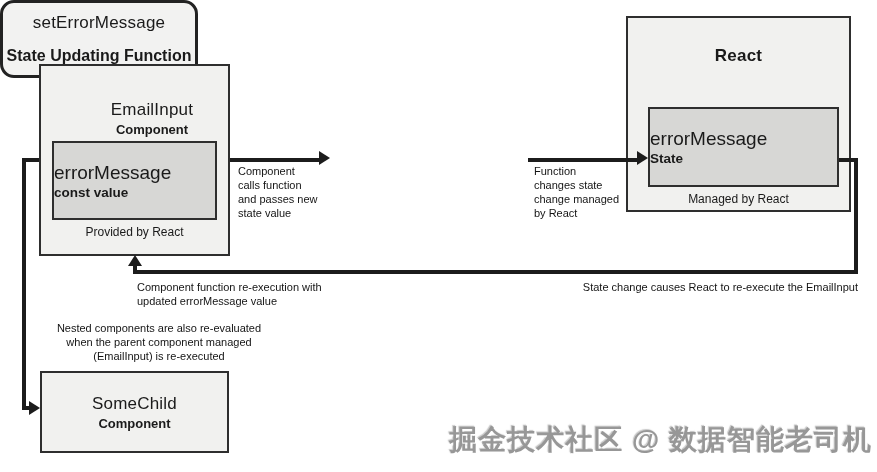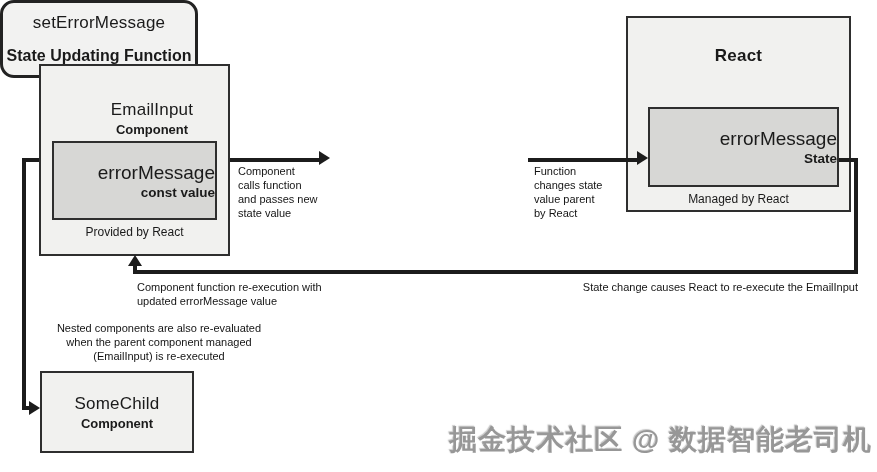--- a/index.html
+++ b/index.html
@@ -11,21 +11,21 @@
   }
 
   
   .node {
     position:absolute; background:#f1f1ef; border:2px solid #2e2e2e;
   }
   .node-title { text-align:center; font-size:17px; letter-spacing:0.2px; }
   .node-sub   { text-align:center; font-size:13px; font-weight:bold; margin-top:2px; }
   .inner-box {
     position:absolute; background:#d7d7d5; border:2px solid #2e2e2e;
-    display:flex; flex-direction:column; align-items:flex-end; justify-content:center;
+    display:flex; flex-direction:column; align-items:flex-start; justify-content:center;
   }
   .inner-title { font-size:19px; }
   .inner-sub   { font-size:13.5px; font-weight:bold; margin-top:1px; }
   .caption { position:absolute; width:100%; text-align:center; font-size:12px; }
 
   #box-emailinput { left:39px; top:64px; width:191px; height:192px; }
   #box-emailinput .head { position:absolute; top:34px; width:100%;padding-left:35px; }
   #box-emailinput .inner-box { left:11px; top:75px; width:165px; height:79px; }
   #box-emailinput .caption { top:159px; }
 
@@ -36,21 +36,21 @@
   }
   #box-setter .node-sub { font-size:16px; }
 
   #box-react { left:626px; top:16px; width:225px; height:196px; }
   #box-react .head { position:absolute; top:28px; width:100%; }
   #box-react .node-title { font-weight:bold; }
   #box-react .inner-box { left:20px; top:89px; width:191px; height:80px; }
   #box-react .caption { top:174px; }
 
   #box-somechild {
-    left:40px; top:371px; width:154px; height:82px;
+    left:40px; top:371px; width:189px; height:82px;
     display:flex; flex-direction:column; align-items:center; justify-content:center;
   }
 
   
   .seg { position:absolute; background:#1c1c1c; }
   .head-right {
     position:absolute; width:0; height:0;
     border-top:7px solid transparent; border-bottom:7px solid transparent;
     border-left:11px solid #1c1c1c;
   }
@@ -136,21 +136,21 @@
   <div class="ann" id="ann-calls">
     <span>Component</span>
     <span>calls function</span>
     <span>and passes new</span>
     <span>state value</span>
   </div>
 
   <div class="ann" id="ann-changes">
     <span>Function</span>
     <span>changes state</span>
-    <span>value parent</span>
+    <span>change managed</span>
     <span>by React</span>
   </div>
 
   <div class="ann" id="ann-reexec">
     <span>Component function re-execution with</span>
     <span>updated errorMessage value</span>
   </div>
 
   <div class="ann" id="ann-statechg">
     <span>State change causes React to re-execute the EmailInput</span>

